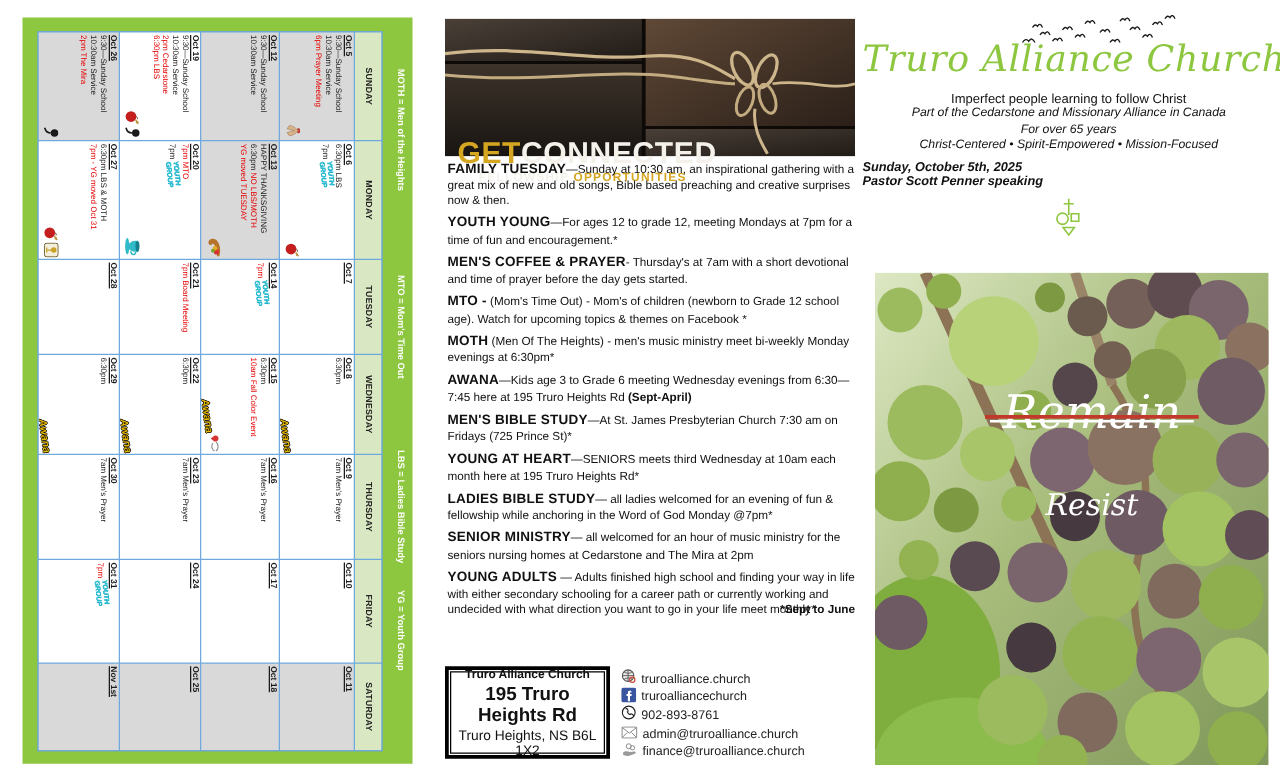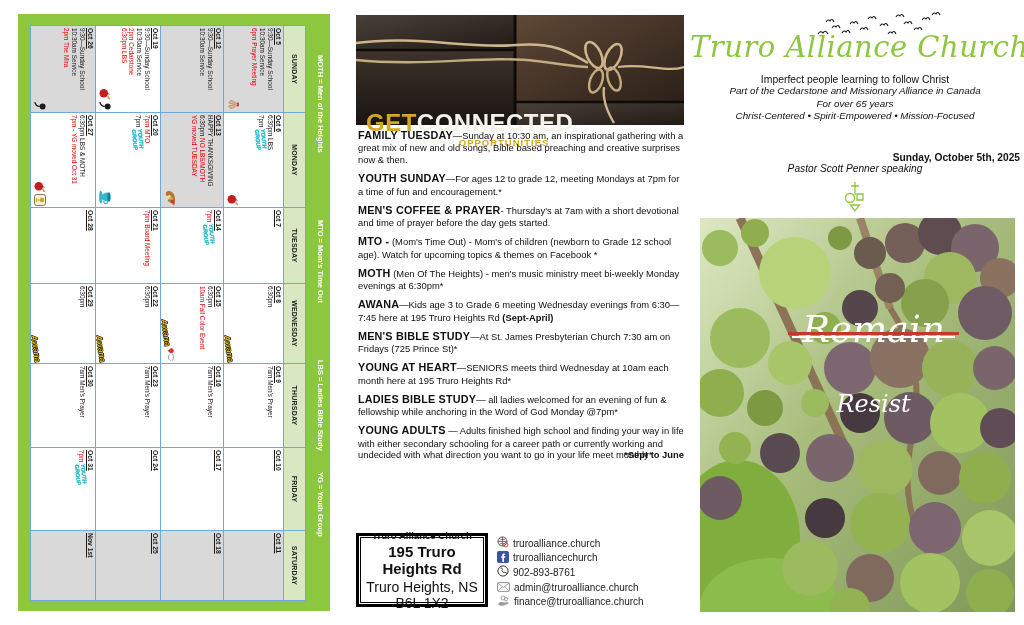--- a/index.html
+++ b/index.html
@@ -43,33 +43,33 @@
   .mp{position:relative;margin:0 0 6.5px 0;font-size:9.4px;line-height:1.24;color:#101010;}
   .mh{font-weight:bold;font-size:10.8px;letter-spacing:.2px;}
   .mbb{font-weight:bold;}
   .mnote{position:absolute;right:0;bottom:0;font-weight:bold;margin-left:39px;}
   .contact-box{position:absolute;left:356px;top:533px;width:132px;height:74px;border:3px solid #000;
                box-sizing:border-box;}
   .contact-box .inner{position:absolute;inset:1px;border:1px solid #000;display:flex;flex-direction:column;
                       align-items:center;justify-content:center;text-align:center;gap:2px;}
   .cb-name{font-weight:bold;font-size:9.6px;}
   .cb-addr{font-weight:bold;font-size:15px;}
-  .cb-city{font-size:14px;}
+  .cb-city{font-size:11px;}
   .contact-list{position:absolute;left:497px;top:536px;}
   .crow{display:flex;align-items:center;gap:4px;height:14.6px;}
   .crow .ctext{font-size:10px;color:#222;}
   
   .front{position:absolute;left:690px;top:14px;width:330px;}
   .birds{position:absolute;left:108px;top:-2px;}
   .church-title{margin-top:16px;text-align:center;font-family:"DejaVu Serif",serif;font-style:italic;
                 color:#8dc63f;font-size:29px;white-space:nowrap;letter-spacing:.5px;}
   .tag-bold{margin-top:10px;text-align:center;font-weight:normal;font-size:10.4px;}
   .tag-it{text-align:center;font-style:italic;font-size:9.8px;line-height:1.3;}
-  .tag-date{margin-top:29px;text-align:right;font-weight:bold;font-size:10.2px;}
-  .tag-speaker{text-align:center;font-style:italic;font-weight:normal;font-size:10.2px;}
+  .tag-date{margin-top:6px;text-align:left;font-style:italic;font-weight:bold;font-size:10.2px;}
+  .tag-speaker{text-align:left;font-style:italic;font-weight:bold;font-size:10.2px;}
   .emblem{text-align:center;margin-top:7px;}
   .photo{position:absolute;left:700px;top:218px;width:315px;height:394px;overflow:hidden;}
   .word{position:absolute;left:0;right:0;text-align:center;color:#fff;
         font-family:"DejaVu Serif",serif;font-style:italic;padding-left:32px;}
   .word-remain{top:90px;font-size:37px;}
   .word-remain .wr{position:relative;display:inline-block;}
   .word-remain .wr::after{content:"";position:absolute;left:-14px;right:-14px;top:56%;height:3px;background:#c0392b;}
   .word-remain .wr::before{content:"";position:absolute;left:-10px;right:-10px;top:66%;height:1.6px;background:#fff;}
   .word-resist{top:172px;font-size:24px;}
 </style>
@@ -318,28 +318,29 @@
     <ellipse cx="258" cy="64" rx="6" ry="12" fill="none" stroke="#c3ab80" stroke-width="2.4" transform="rotate(-18 258 64)"></ellipse>
     <path d="M248 72 C246 86 252 98 258 108" stroke="#cdb68c" stroke-width="2.4" fill="none"></path>
     <path d="M262 52 C290 48 310 58 328 52" stroke="#cdb68c" stroke-width="2.2" fill="none"></path>
   </svg>
   <div class="gc1"><span class="gold">GET</span><span class="white">CONNECTED</span></div>
   <div class="gc2"><span class="white">FELLOWSHIP </span><span class="gold">OPPORTUNITIES</span></div>
 </div>
 
 <div class="ministries" id="ministries">
     <p class="mp"><span class="mh">FAMILY TUESDAY</span><span>—Sunday at 10:30 am, an inspirational gathering with a great mix of new and old songs, Bible based preaching and creative surprises now &amp; then.</span></p>
-    <p class="mp"><span class="mh">YOUTH SUNDAY</span><span>—For ages 12 to grade 12, meeting Mondays at 7pm for a time of fun and encouragement.*</span></p>
+    <p class="mp"><span class="mh">YOUTH YOUNG</span><span>—For ages 12 to grade 12, meeting Mondays at 7pm for a time of fun and encouragement.*</span></p>
     <p class="mp"><span class="mh">MEN'S COFFEE &amp; PRAYER</span><span>- Thursday's at 7am with a short devotional and time of prayer before the day gets started.</span></p>
     <p class="mp"><span class="mh">MTO -</span><span> (Mom's Time Out) - Mom's of children (newborn to Grade 12 school age).  Watch for upcoming topics &amp; themes on Facebook *</span></p>
     <p class="mp"><span class="mh">MOTH</span><span> (Men Of The Heights) - men's music ministry meet bi-weekly Monday evenings at 6:30pm*</span></p>
     <p class="mp"><span class="mh">AWANA</span><span>—Kids age 3 to Grade 6 meeting Wednesday evenings from 6:30—7:45 here at 195 Truro Heights Rd </span><span class="mbb">(Sept-April)</span></p>
     <p class="mp"><span class="mh">MEN'S BIBLE STUDY</span><span>—At St. James Presbyterian Church 7:30 am on Fridays (725 Prince St)*</span></p>
     <p class="mp"><span class="mh">YOUNG AT HEART</span><span>—SENIORS meets third Wednesday at 10am each month here at 195 Truro Heights Rd*</span></p>
     <p class="mp"><span class="mh">LADIES BIBLE STUDY</span><span>— all ladies welcomed for an evening of fun &amp; fellowship while anchoring in the Word of God Monday @7pm*</span></p>
+    <p class="mp"><span class="mh">SENIOR MINISTRY</span><span>— all welcomed for an hour of music ministry for the seniors nursing homes at Cedarstone and The Mira at 2pm</span></p>
     <p class="mp"><span class="mh">YOUNG ADULTS</span><span> — Adults finished high school and finding your way in life with either secondary schooling for a career path or currently working and undecided with what direction you want to go in your life meet monthly*</span><span class="mnote">*Sept to June</span></p>
   </div>
 
 <div class="contact-box">
   <div class="inner">
     <div class="cb-name">Truro Alliance Church</div>
     <div class="cb-addr">195 Truro Heights Rd</div>
     <div class="cb-city">Truro Heights, NS B6L 1X2</div>
   </div>
 </div>

